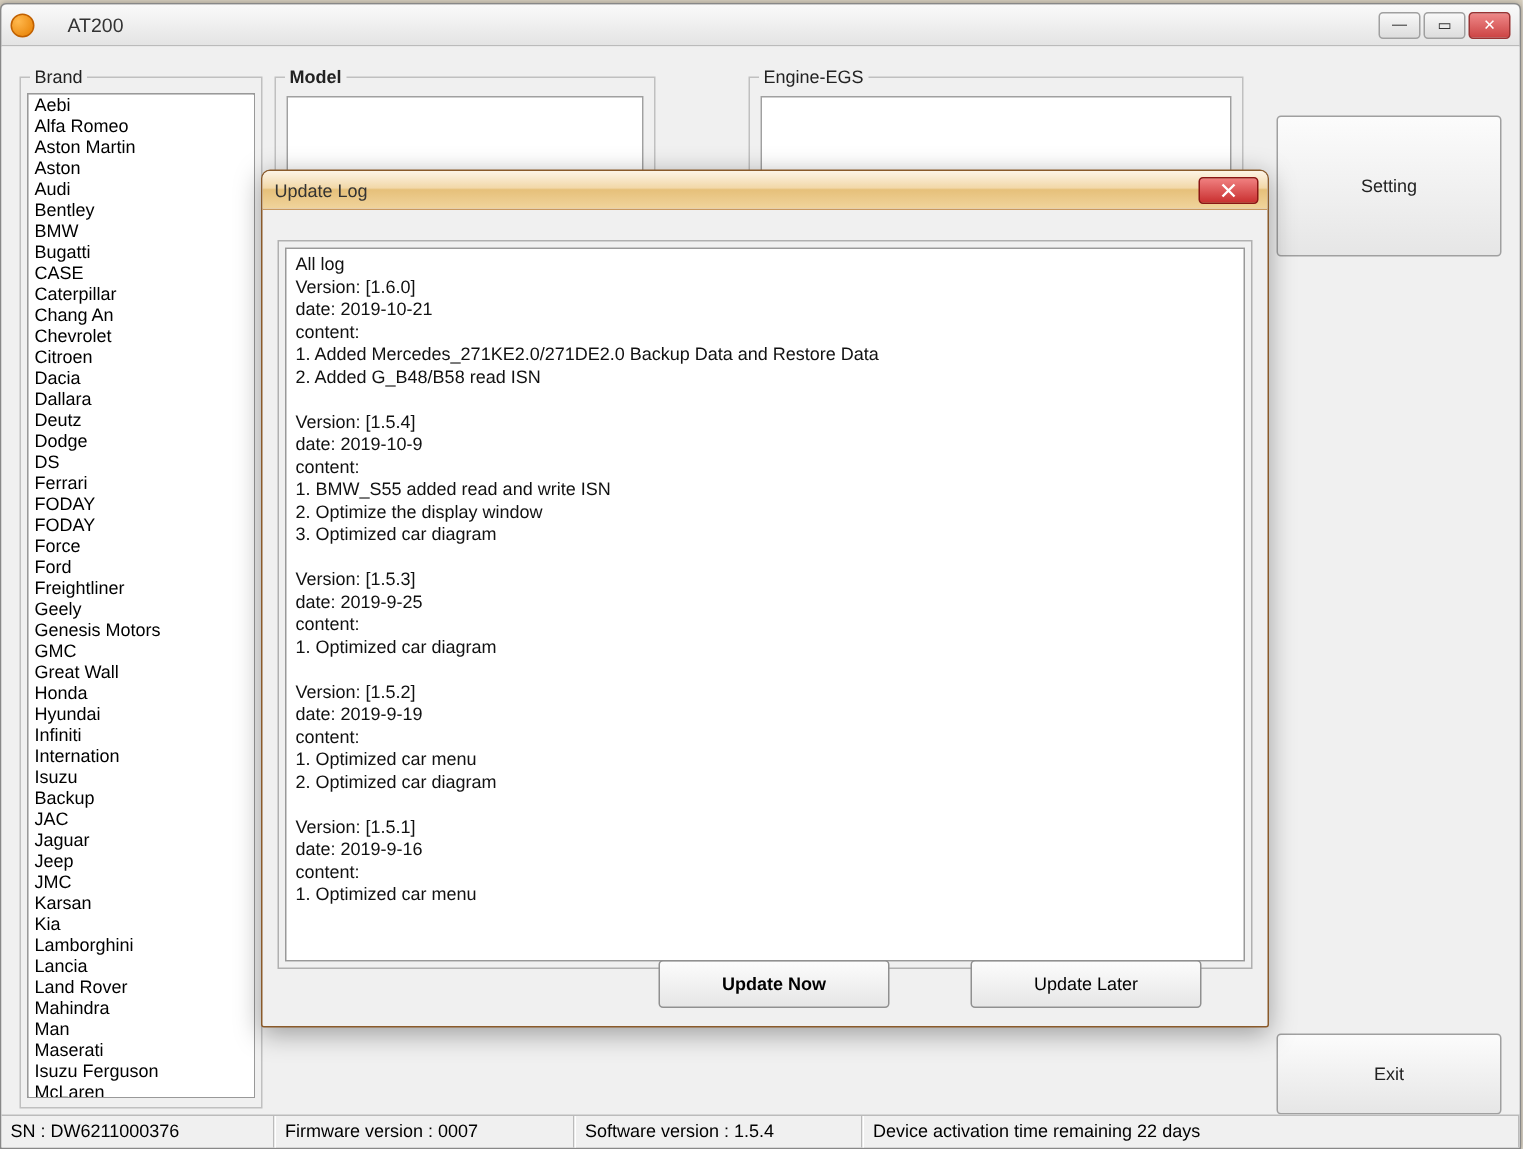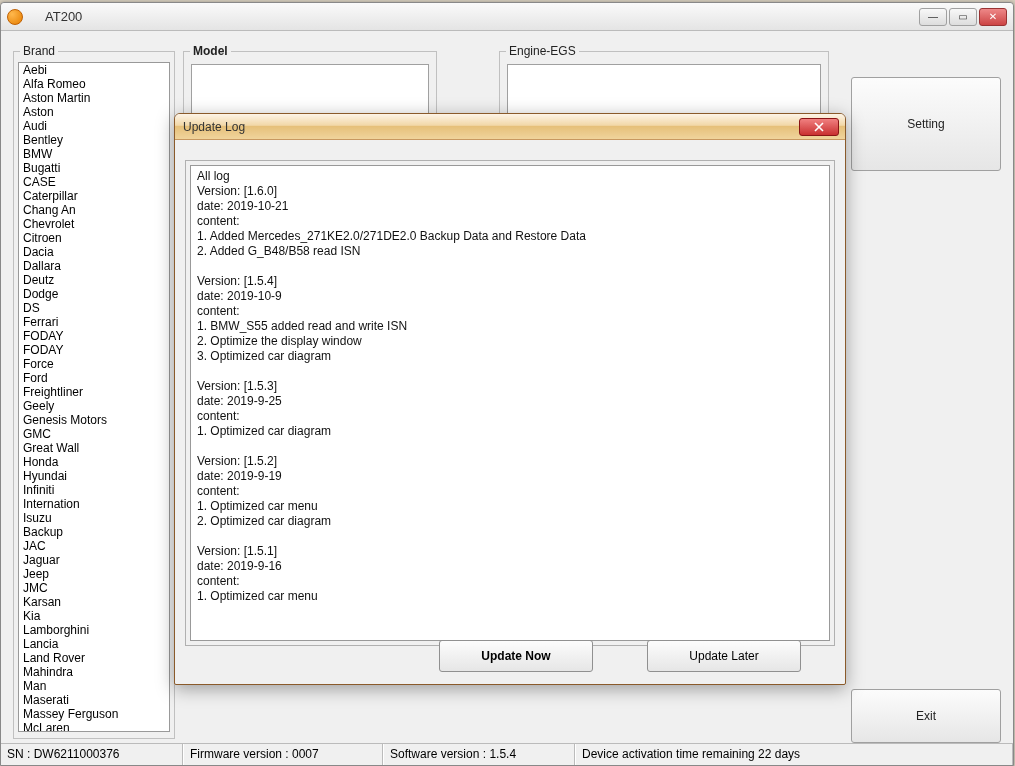--- a/index.html
+++ b/index.html
@@ -256,21 +256,21 @@
           <div class="item">Jeep</div>
           <div class="item">JMC</div>
           <div class="item">Karsan</div>
           <div class="item">Kia</div>
           <div class="item">Lamborghini</div>
           <div class="item">Lancia</div>
           <div class="item">Land Rover</div>
           <div class="item">Mahindra</div>
           <div class="item">Man</div>
           <div class="item">Maserati</div>
-          <div class="item">Massey Ferguson</div>
+          <div class="item">Isuzu Ferguson</div>
           <div class="item">McLaren</div>
         </div>
     </div>
 
     <div class="panel-group model-group">
       <div class="group-label">Model</div>
       <div class="model-box"></div>
     </div>
 
     <div class="panel-group engine-group">

